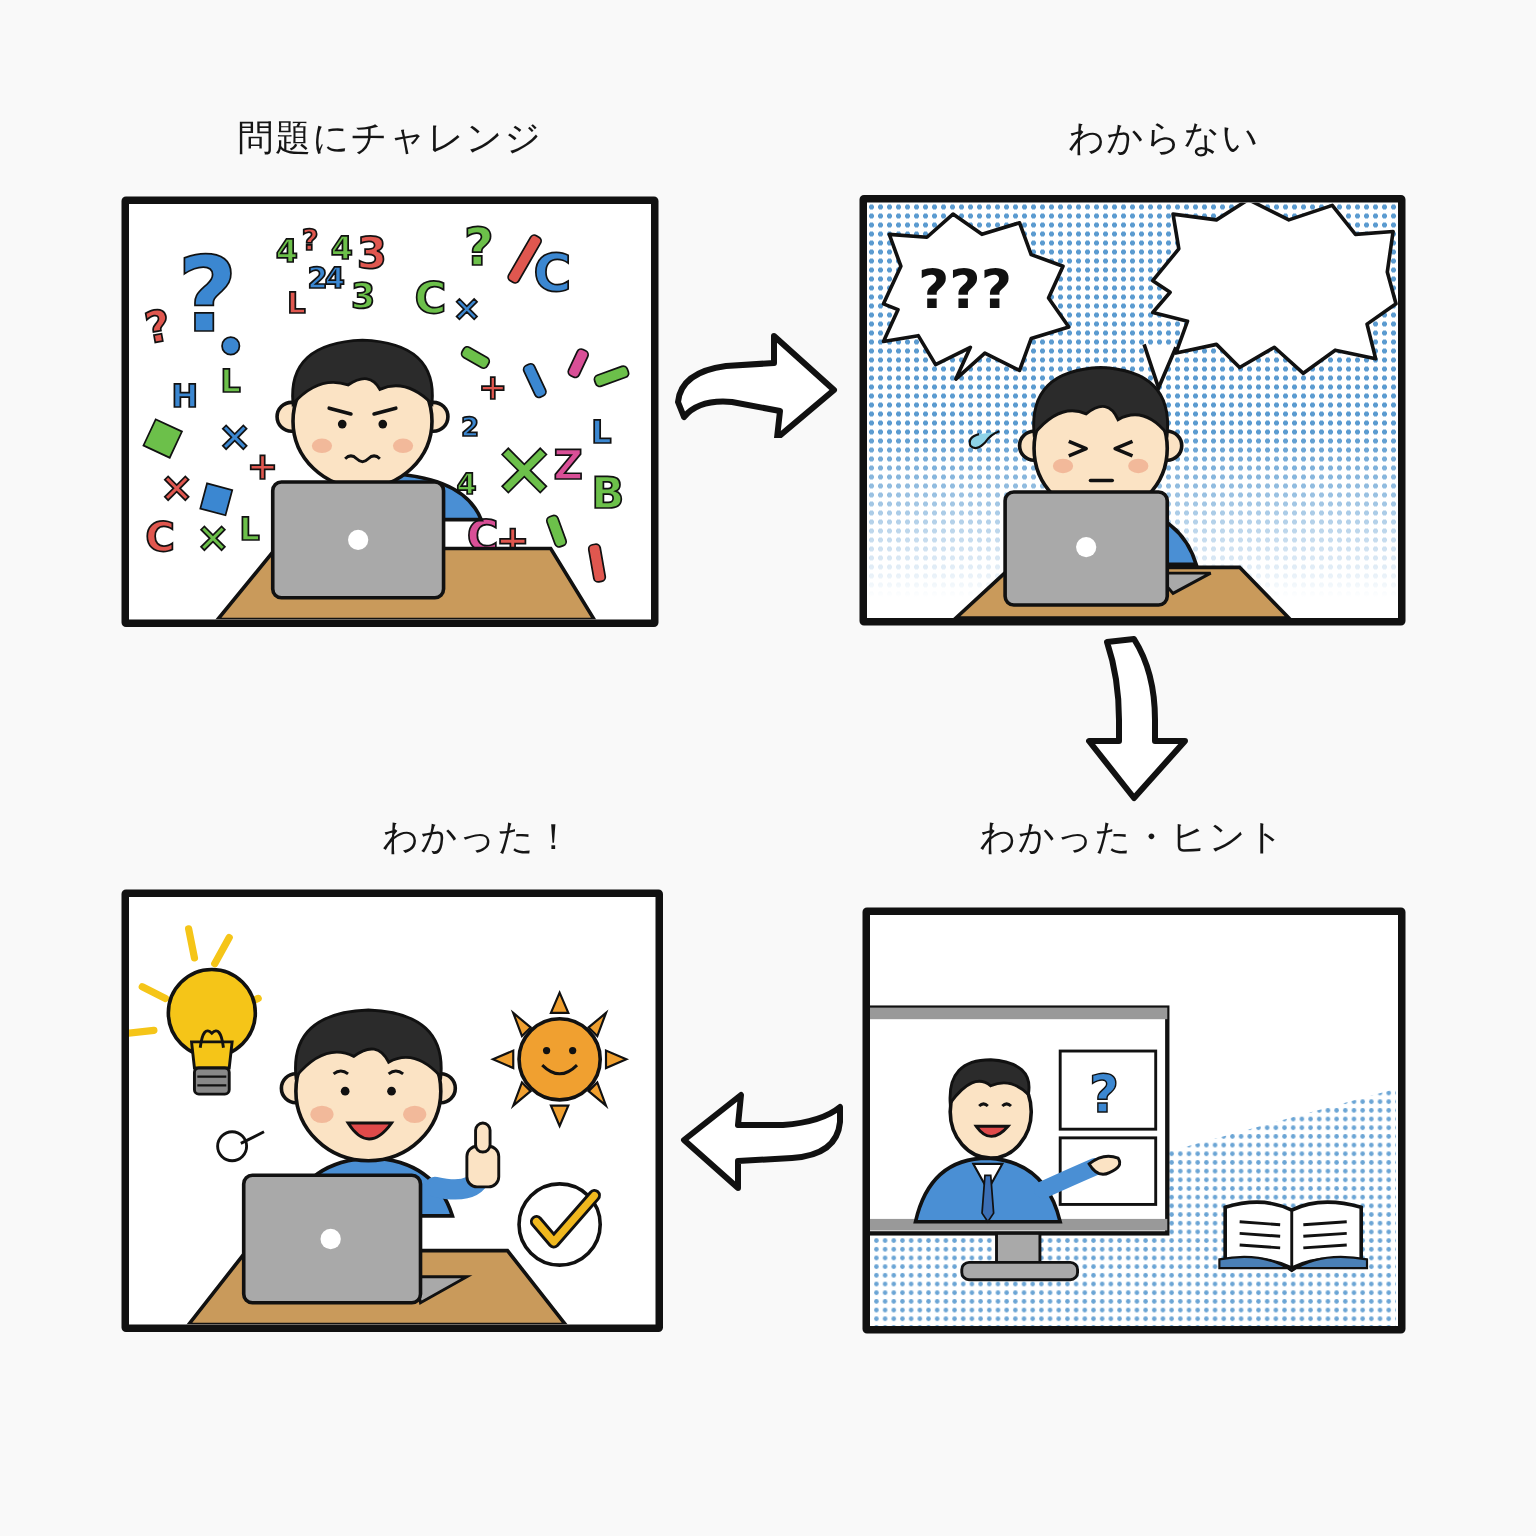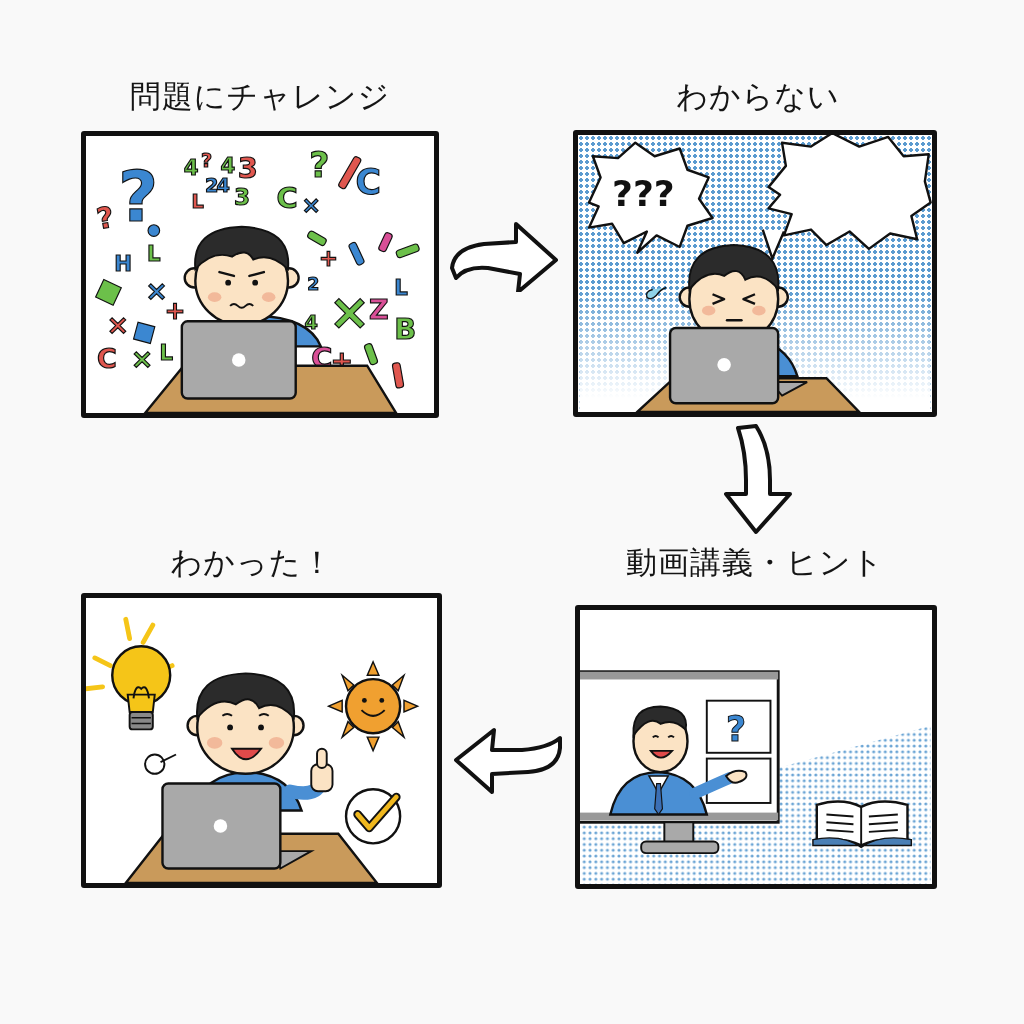--- a/index.html
+++ b/index.html
@@ -2,21 +2,21 @@
 <html><head>
 <meta charset="utf-8">
 <style>
   html, body { margin:0; padding:0; }
   body {
     width:1024px; height:1024px; position:relative; overflow:hidden;
     background:#f9f9f9;
     font-family:"DejaVu Sans","Liberation Sans",sans-serif;
   }
   .title {
-    position:absolute; font-size:31px; color:#151515; text-align:center;
+    position:absolute; font-size:24px; color:#151515; text-align:center;
     white-space:nowrap; letter-spacing:1px;
   }
   .panel {
     position:absolute; border:5px solid #111; border-radius:3px;
     background:#fff; overflow:hidden; box-sizing:border-box;
   }
   .halftone {
     background-color:#fff;
     background-image:radial-gradient(circle, #5b9bd0 1.6px, transparent 1.9px);
     background-size:6px 6px;
@@ -100,21 +100,21 @@
     <circle cx="157" cy="232" r="7" fill="#fff"></circle>
   </svg>
 </div>
 
 <div class="arrow" style="left:448px; top:218px; width:112px; height:74px;">
   <svg viewBox="0 0 112 74">
     <path d="M4,50 Q6,30 36,26 L68,24 L68,6 L108,42 L70,74 L72,56 L40,50 Q18,48 8,60 Z" fill="#fff" stroke="#111" stroke-width="4" stroke-linejoin="round"></path>
   </svg>
 </div>
 
-<div class="title" style="left:628px; top:76px; width:260px;">わからない</div>
+<div class="title" style="left:646px; top:76px; width:260px;">わからない</div>
 <div class="panel halftone" style="left:573px; top:130px; width:364px; height:287px;">
   <svg viewBox="0 0 364 287">
     <defs>
       <linearGradient id="fadeWhite" x1="0" y1="0" x2="0" y2="1">
         <stop offset="0.55" stop-color="#fff" stop-opacity="0"></stop>
         <stop offset="0.95" stop-color="#fff" stop-opacity="1"></stop>
       </linearGradient>
     </defs>
     <rect x="0" y="0" width="364" height="287" fill="url(#fadeWhite)"></rect>
 
@@ -144,21 +144,21 @@
   </svg>
   <div class="bubble-text" style="left:34px; top:38px; font-size:36px;">???</div>
 </div>
 
 <div class="arrow" style="left:724px; top:424px; width:78px; height:112px;">
   <svg viewBox="0 0 78 112">
     <path d="M14,4 L32,2 Q46,24 46,56 L46,70 L66,70 L32,108 L2,70 L22,70 L22,56 Q22,28 14,4 Z" fill="#fff" stroke="#111" stroke-width="4" stroke-linejoin="round"></path>
   </svg>
 </div>
 
-<div class="title" style="left:605px; top:542px; width:300px;">動画講義・ヒント</div>
+<div class="title" style="left:605px; top:542px; width:300px;">わかった・ヒント</div>
 <div class="panel" style="left:575px; top:605px; width:362px; height:284px;">
   <svg viewBox="0 0 362 284">
     <defs>
       <pattern id="dots3" width="6" height="6" patternUnits="userSpaceOnUse">
         <circle cx="3" cy="3" r="1.6" fill="#5b9bd0"></circle>
       </pattern>
     </defs>
     <polygon points="0,284 0,220 362,120 362,284" fill="url(#dots3)" opacity="0.9"></polygon>
 
     <rect x="-4" y="64" width="208" height="156" fill="#fff" stroke="#111" stroke-width="3"></rect>
@@ -187,21 +187,21 @@
     <path d="M240,238 Q270,232 290,246 Q310,232 342,238 L342,244 L240,244 Z" fill="#4a7fb5" stroke="#111" stroke-width="1.5"></path>
   </svg>
 </div>
 
 <div class="arrow" style="left:452px; top:726px; width:112px; height:74px;">
   <svg viewBox="0 0 112 74">
     <path d="M108,22 Q106,44 76,46 L40,48 L40,66 L4,34 L42,4 L40,24 L70,24 Q96,22 108,12 Z" fill="#fff" stroke="#111" stroke-width="4" stroke-linejoin="round"></path>
   </svg>
 </div>
 
-<div class="title" style="left:132px; top:542px; width:240px;">わかった！</div>
+<div class="title" style="left:142px; top:542px; width:240px;text-align:right;">わかった！</div>
 <div class="panel" style="left:81px; top:593px; width:361px; height:295px;">
   <svg viewBox="0 0 361 295">
 
     <g>
       <path d="M40,22 L44,42 M8,62 L24,70 M68,28 L58,46 M88,70 L74,76 M-2,94 L16,92" stroke="#f5c518" stroke-width="5" stroke-linecap="round"></path>
       <circle cx="56" cy="80" r="30" fill="#f5c518" stroke="#111" stroke-width="2.5"></circle>
       <path d="M42,100 L44,118 L68,118 L70,100 Z" fill="#f5c518" stroke="#111" stroke-width="2"></path>
       <path d="M48,104 q2,-16 8,-10 q6,-6 8,10" fill="none" stroke="#111" stroke-width="2"></path>
       <rect x="44" y="118" width="24" height="18" rx="3" fill="#888" stroke="#111" stroke-width="2"></rect>
       <path d="M46,124 L66,124 M46,130 L66,130" stroke="#111" stroke-width="1.5"></path>

